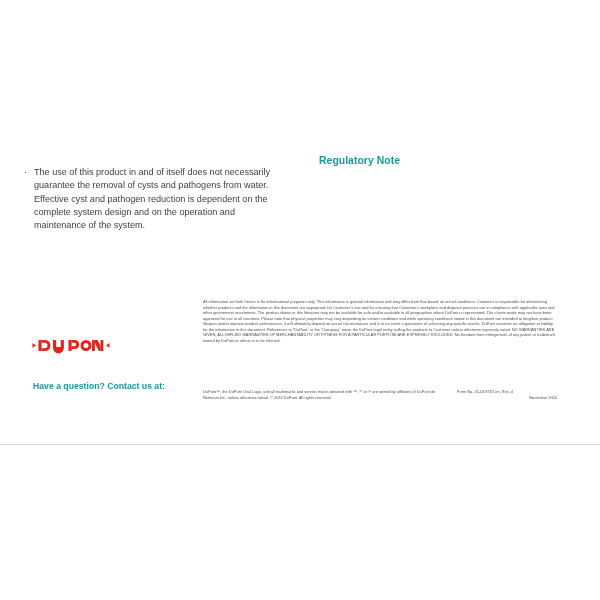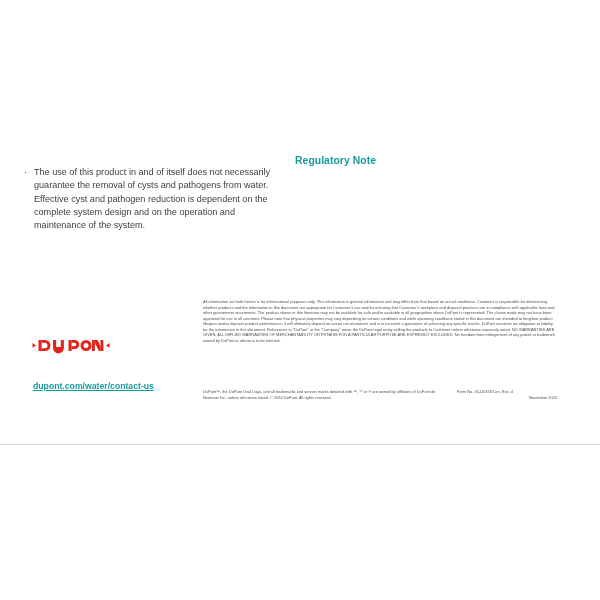--- a/index.html
+++ b/index.html
@@ -72,21 +72,21 @@
     position: absolute;
     left: 0;
     top: -0.5px;
     font-size: 9.15px;
     color: #3f4346;
   }
 
   
   .note-col {
     position: absolute;
-    left: 295px;
+    left: 319px;
     top: 155px;
     width: 245px;
   }
   .note-title {
     color: #179b9b;
     font-size: 10.4px;
     font-weight: bold;
     letter-spacing: 0.05px;
     margin-bottom: 6.5px;
   }
@@ -198,21 +198,21 @@
       <path d="M216 12 a22 22 0 0 0 0 44 a22 22 0 0 0 0-44 z m0 12 a10 10 0 0 1 0 20 a10 10 0 0 1 0-20 z"></path>
       <rect x="240" y="12" width="11.5" height="44"></rect>
       <rect x="274" y="12" width="11.5" height="44"></rect>
       <path d="M251.5 12 h11 l12 26 v18 h-7 l-16 -32 z"></path>
       <rect x="292" y="12" width="11.5" height="11.5" opacity="0"></rect>
       <rect x="0" y="0" width="0" height="0"></rect>
     </g>
   </svg>
 
   <div class="contact">
-    <a class="contact-link" href="#">dupont.com/water/contact-us</a>
+    <div>Have a question? Contact us at:</div>
   </div>
 
   <div class="legal">
     <p>All information set forth herein is for informational purposes only. This information is general information and may differ from that based on actual conditions. Customer is responsible for determining whether products and the information in this document are appropriate for Customer’s use and for ensuring that Customer’s workplace and disposal practices are in compliance with applicable laws and other government enactments. The product shown in this literature may not be available for sale and/or available in all geographies where DuPont is represented. The claims made may not have been approved for use in all countries. Please note that physical properties may vary depending on certain conditions and while operating conditions stated in this document are intended to lengthen product lifespan and/or improve product performance, it will ultimately depend on actual circumstances and is in no event a guarantee of achieving any specific results. DuPont assumes no obligation or liability for the information in this document. References to “DuPont” or the “Company” mean the DuPont legal entity selling the products to Customer unless otherwise expressly noted. NO WARRANTIES ARE GIVEN; ALL IMPLIED WARRANTIES OF MERCHANTABILITY OR FITNESS FOR A PARTICULAR PURPOSE ARE EXPRESSLY EXCLUDED. No freedom from infringement of any patent or trademark owned by DuPont or others is to be inferred.</p>
   </div>
 
   <div class="legal-foot">
     <div class="legal-foot-left">DuPont™, the DuPont Oval Logo, and all trademarks and service marks denoted with ™, ℠ or ® are owned by affiliates of DuPont de Nemours Inc. unless otherwise noted. © 2024 DuPont. All rights reserved.</div>
     <div class="legal-foot-right">
       <div>Form No. 45-D03747-en, Rev. 4</div>

